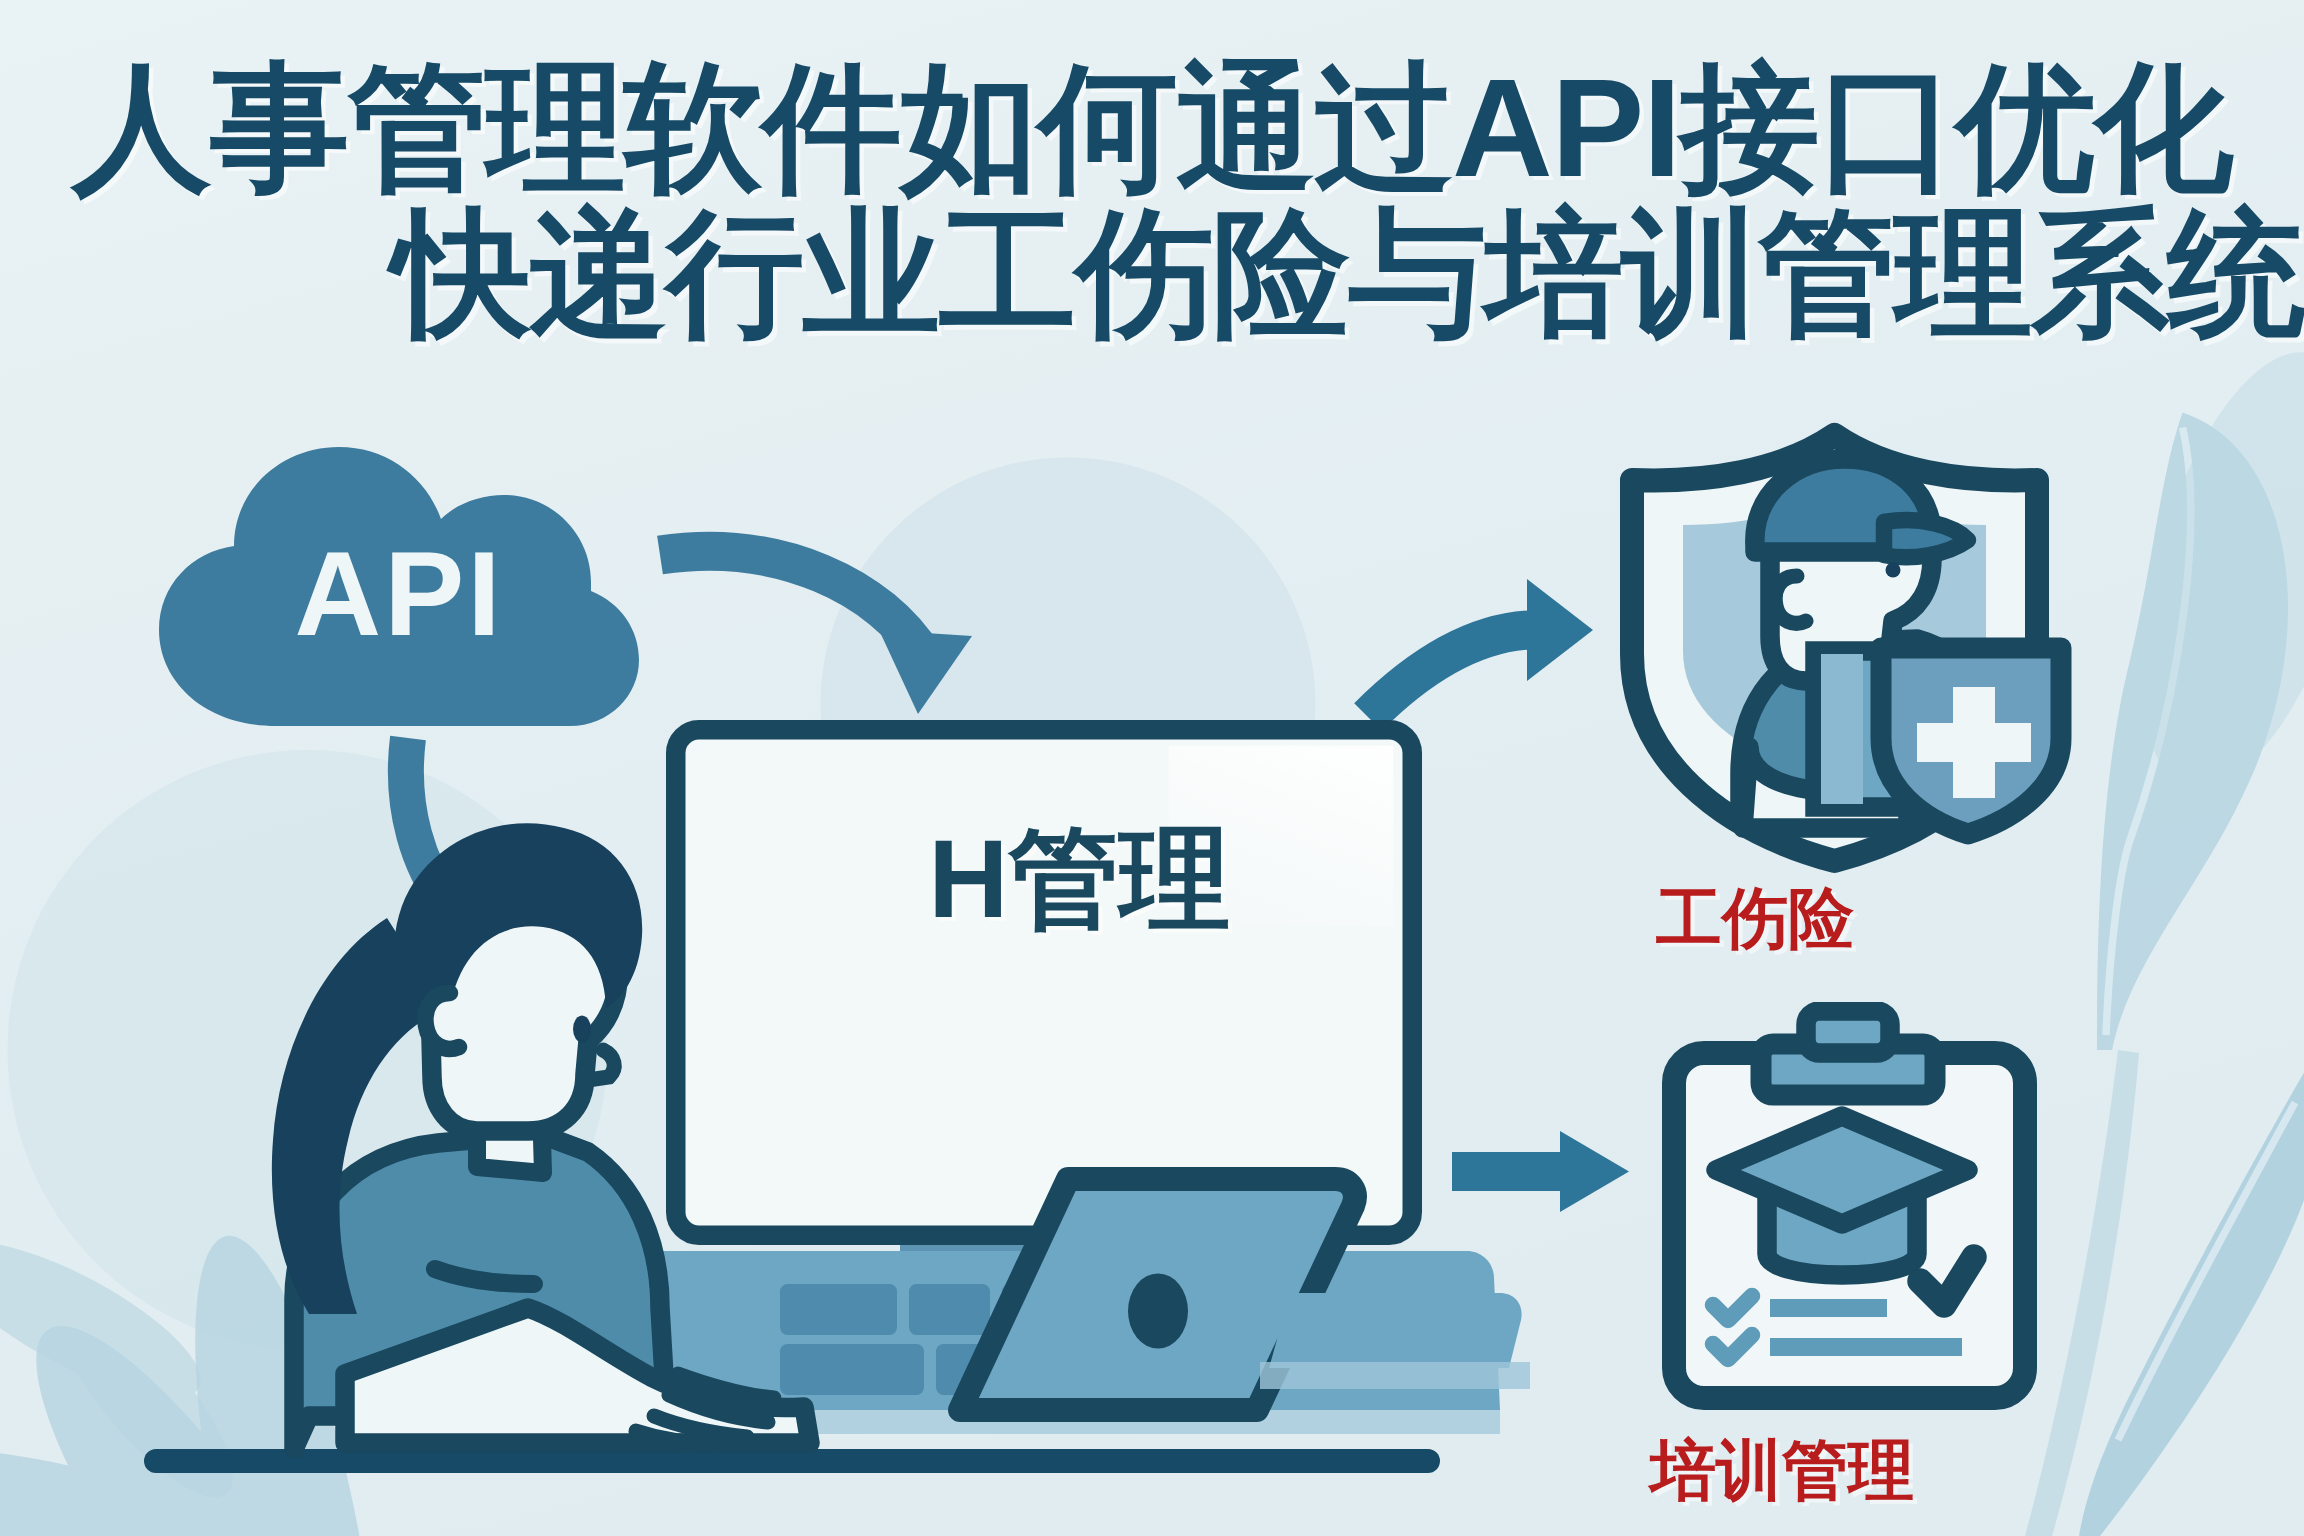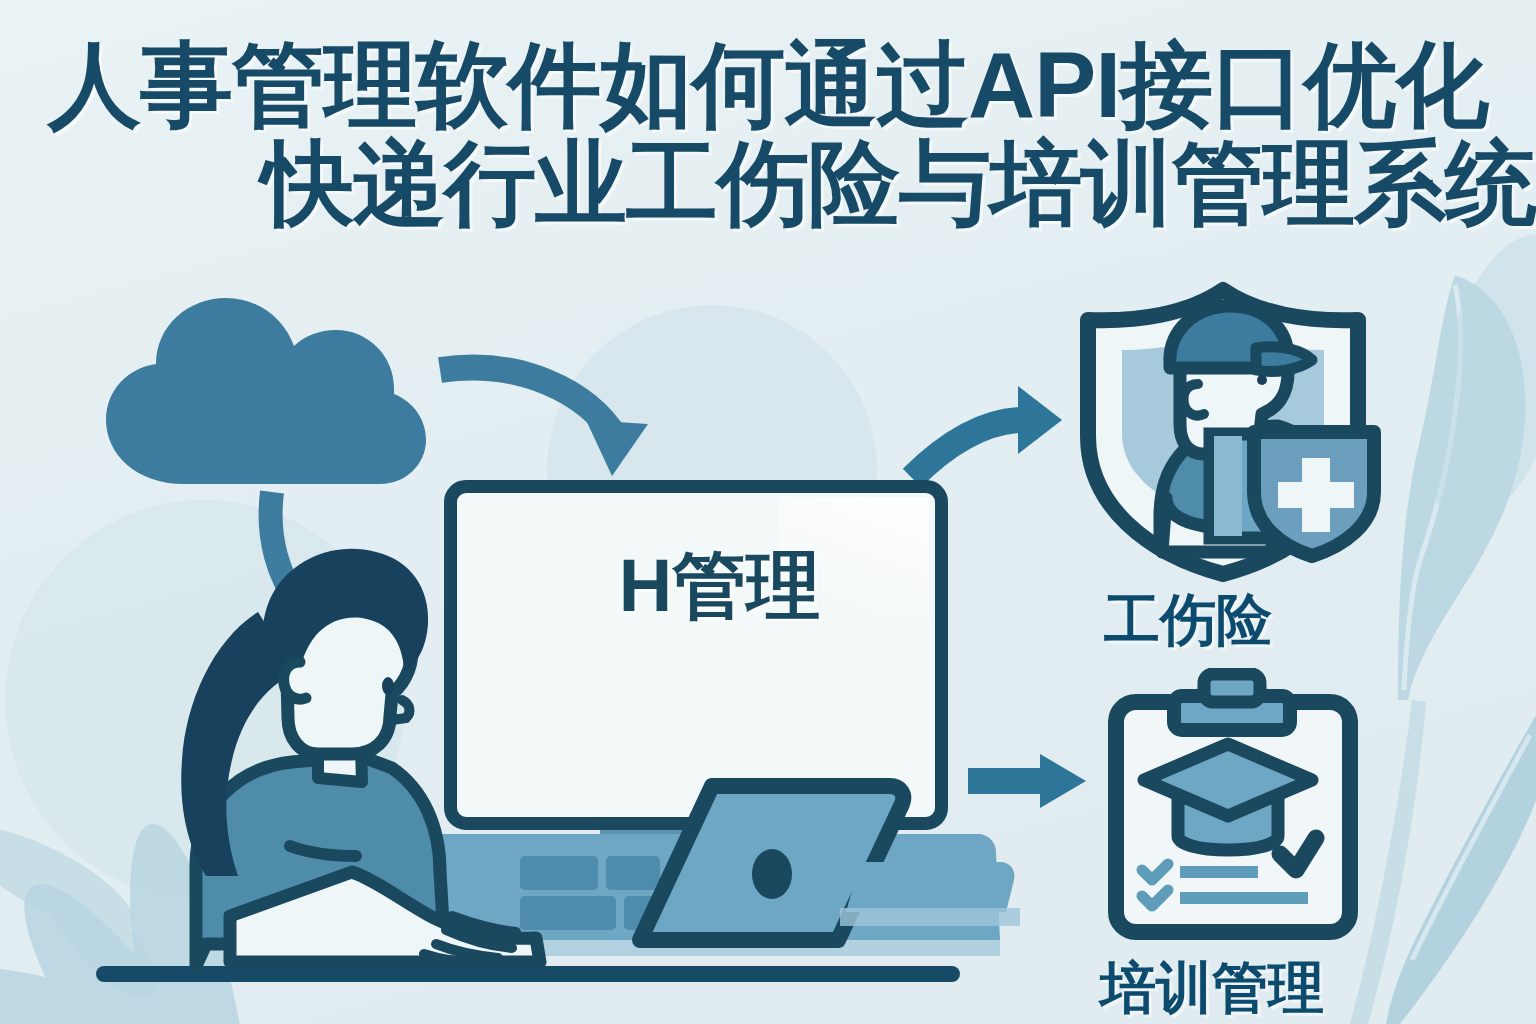--- a/index.html
+++ b/index.html
@@ -93,23 +93,23 @@
     position: absolute;
     right: 6px; top: 4px;
     width: 150px; height: 120px;
     background: linear-gradient(200deg, rgba(255,255,255,0.95), rgba(255,255,255,0));
     pointer-events: none;
   }
 
   
   .icon-label {
     position: absolute;
-    color: #0c4a6e;
+    color: #b91c1c;
     font-weight: 700;
-    font-size: 56px;
+    font-size: 44px;
     text-shadow: 3px 3px 0 rgba(255,255,255,0.5);
     white-space: nowrap;
     z-index: 35;
   }
   #label-injury   { left: 1104px; top: 583px; }
   #label-training { left: 1100px; top: 951px; }
 
   svg { display: block; }
   .nostroke { stroke: none; }
 </style>
@@ -187,20 +187,21 @@
       <path d="M1040 754 L1086 781 L1040 808 Z" fill="#2d7599"></path>
     </g>
   </svg>
 
   <div id="api-cloud">
     <svg viewBox="0 0 336 200" width="336" height="200">
       <path d="M86 196 C38 196 8 166 8 132 C8 102 30 80 58 76 C58 38 90 10 128 10
                C160 10 186 30 196 58 C206 48 222 42 238 42 C270 42 296 68 296 100
                C296 102 296 104 296 106 C316 114 328 132 328 152 C328 176 308 196 282 196 Z" fill="#3d7c9e"></path>
     </svg>
+    <div class="api-text">API</div>
   </div>
 
   <div id="monitor">
     <div class="glare"></div>
     <div class="screen-text">
       <span class="screen-line1">H管理</span>
     </div>
   </div>
 
   <svg class="bg-layer" viewBox="0 0 1536 1024" style="z-index:28">

